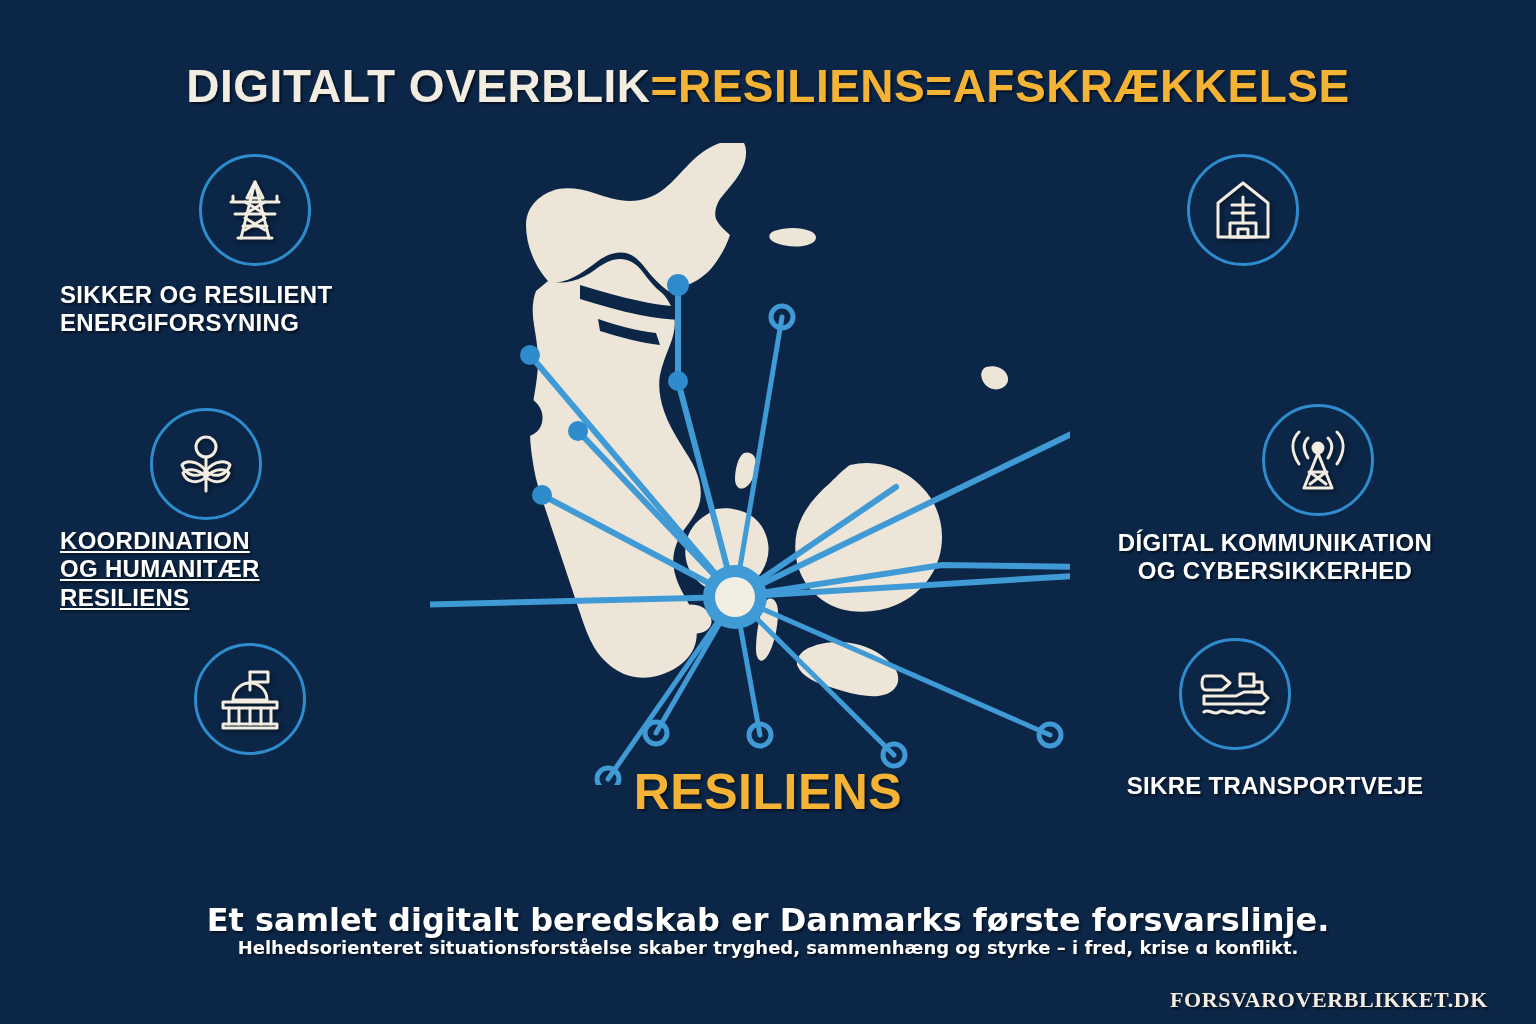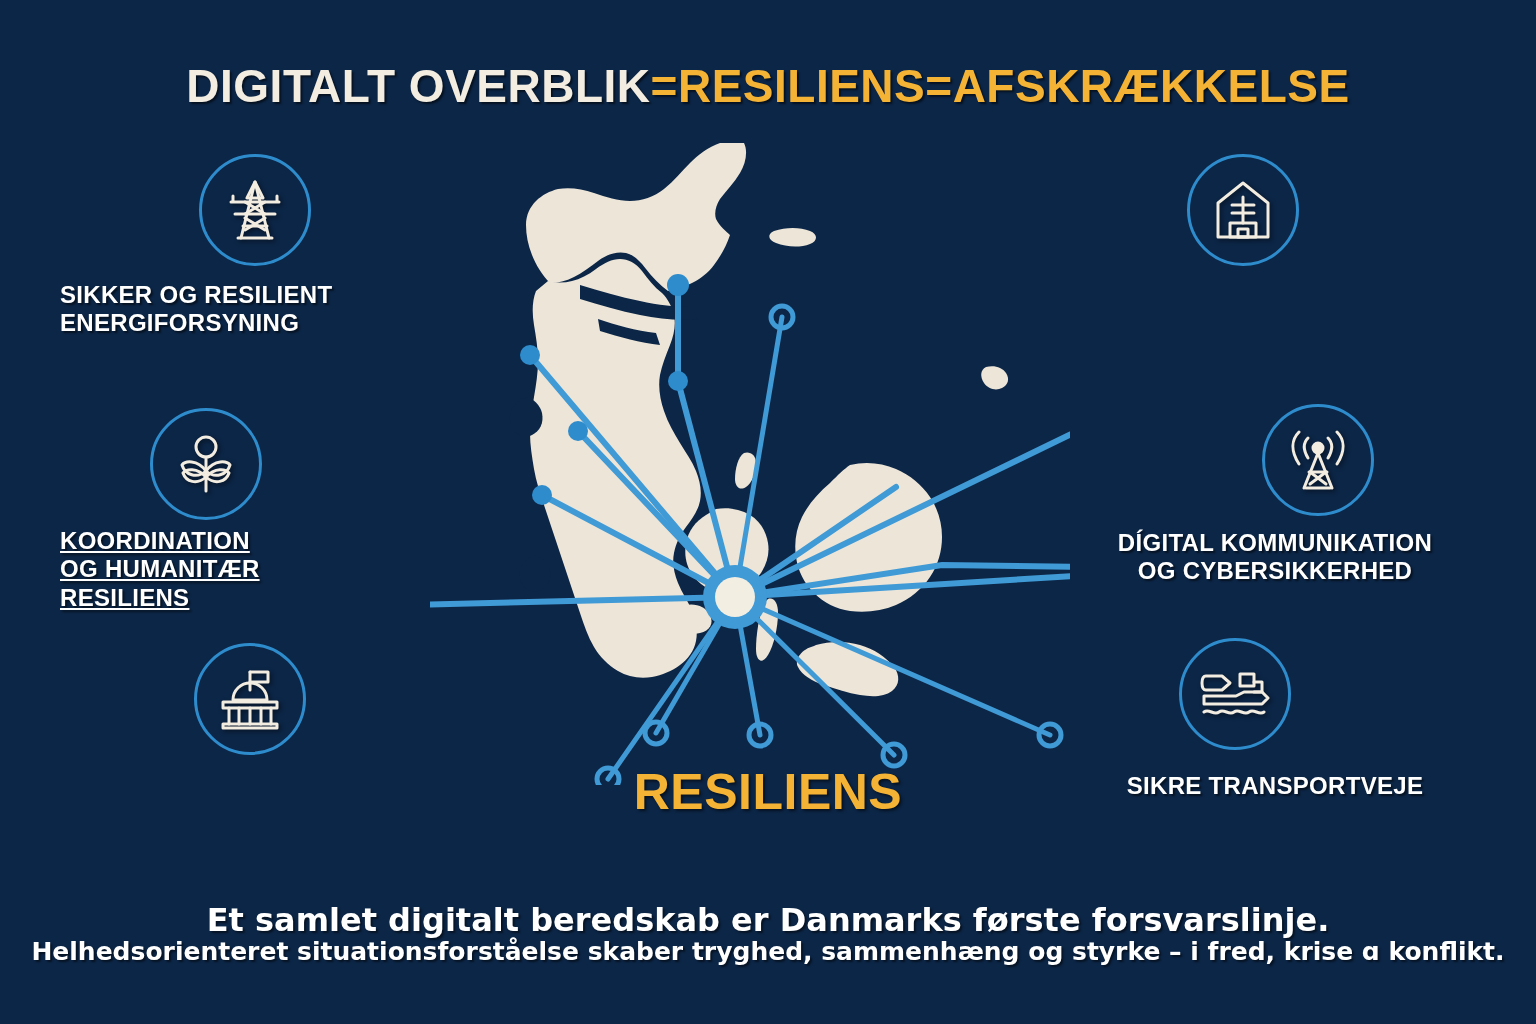--- a/index.html
+++ b/index.html
@@ -60,21 +60,21 @@
   
   .foot1{
     position:absolute;left:0;top:870px;width:1536px;text-align:center;
     color:#ffffff;font-size:32px;font-weight:bold;
     font-family:"DejaVu Sans", sans-serif;
     text-shadow:2px 2px 2px rgba(0,0,0,.5);
     margin-top:16px;
   }
   .foot2{
     position:absolute;left:0;top:922px;width:1536px;text-align:center;
-    color:#ffffff;font-size:25px;font-weight:bold;
+    color:#ffffff;font-size:18px;font-weight:bold;
     font-family:"DejaVu Sans", sans-serif;
     text-shadow:2px 2px 2px rgba(0,0,0,.5);
   }
   .foot3{
     position:absolute;right:48px;top:972px;
     color:#f2ece1;font-size:22px;font-weight:bold;
     font-family:"Liberation Serif", serif;
     letter-spacing:.6px;
     text-shadow:2px 2px 2px rgba(0,0,0,.5);
   }
@@ -315,14 +315,15 @@
 RESILIENS</div>
 
   <div class="lbl right" style="left:1060px;top:757px;width:430px;">SIKRE TRANSPORTVEJE</div>
   <div class="lbl right" style="left:1060px;top:514px;width:430px;">DÍGITAL KOMMUNIKATION
 OG CYBERSIKKERHED</div>
 
   <div class="center-word">RESILIENS</div>
 
   <div class="foot1">Et samlet digitalt beredskab er Danmarks første forsvarslinje.</div>
   <div class="foot2">Helhedsorienteret situationsforståelse skaber tryghed, sammenhæng og styrke – i fred, krise ɑ konflikt.</div>
+  <div class="foot3">FORSVAROVERBLIKKET.DK</div>
 
 </div>
 
 </body></html>

